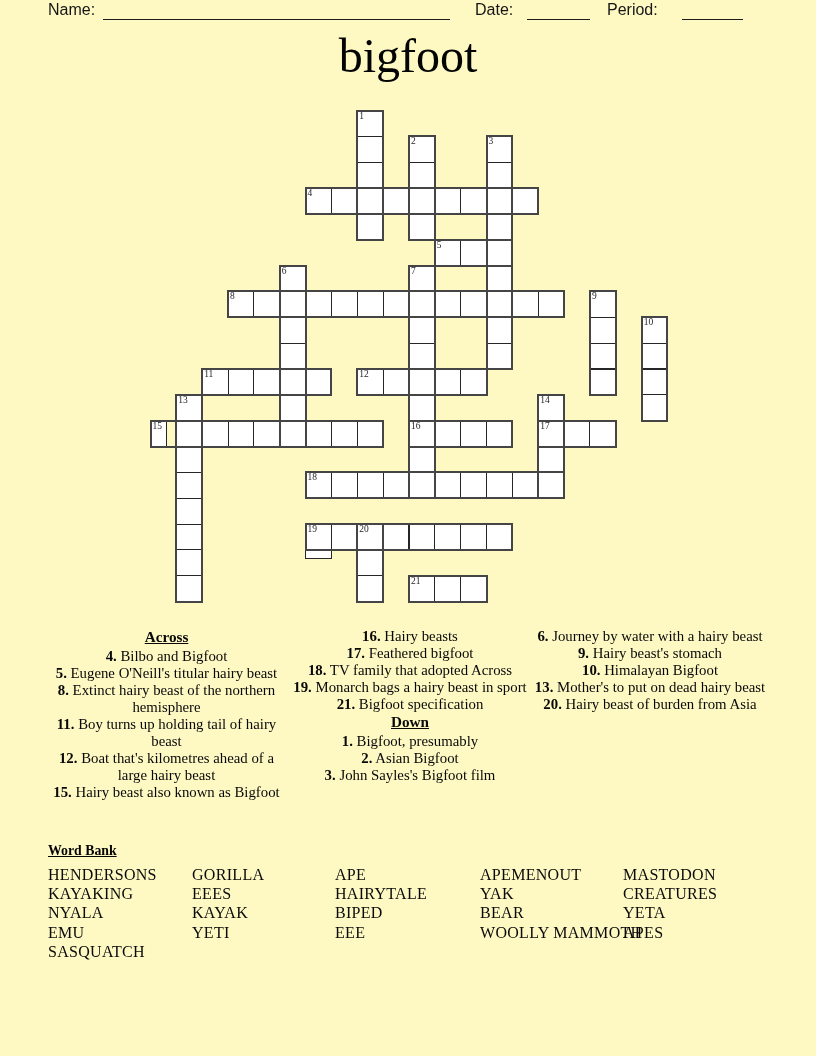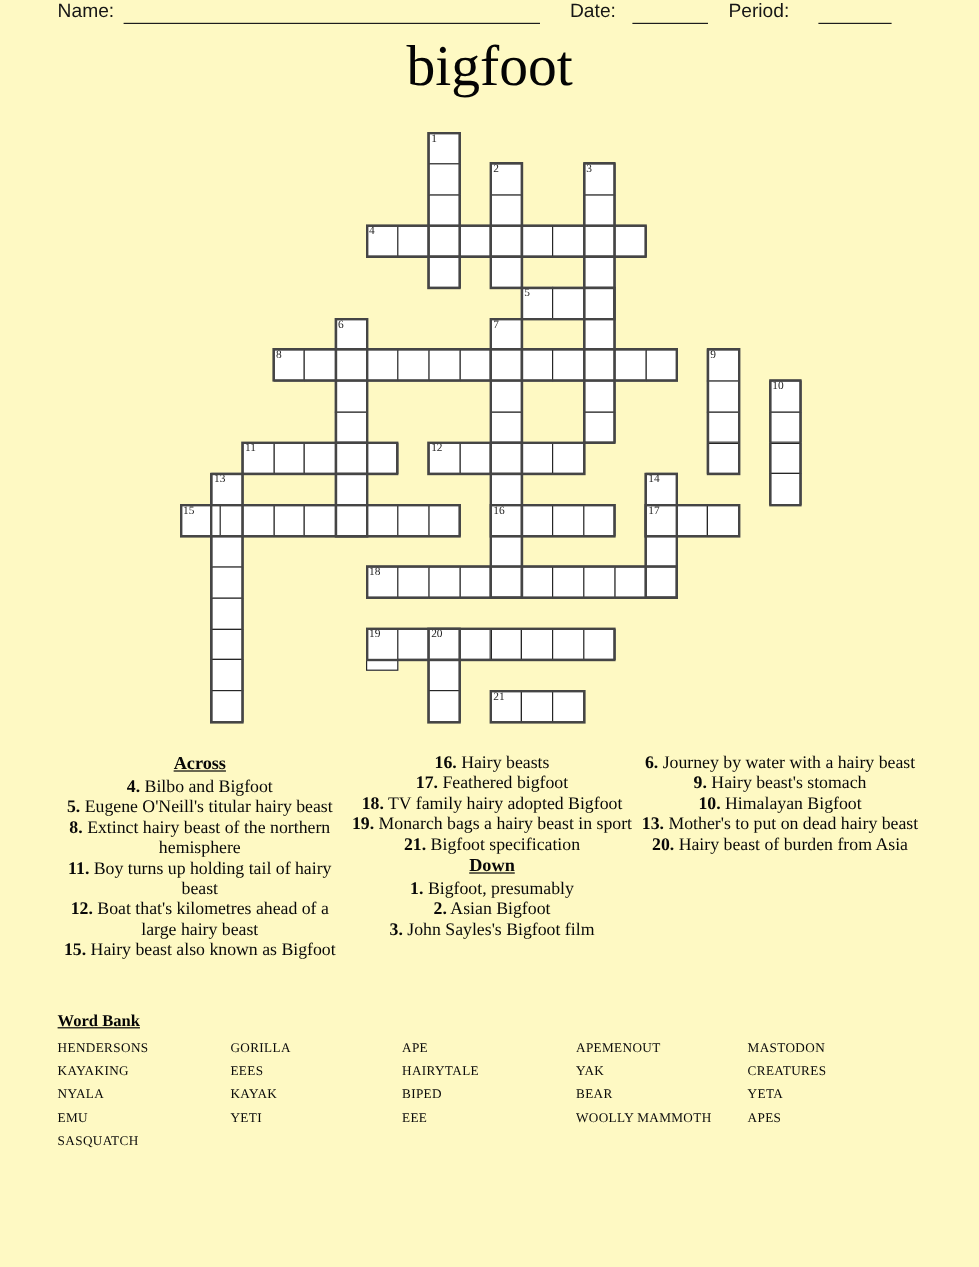--- a/index.html
+++ b/index.html
@@ -44,21 +44,21 @@
   .clue{margin:0;}
   .clue b{font-weight:bold;}
   
   .wordbank{position:absolute;left:48px;top:843px;width:730px;}
   .wb-heading{
     font-weight:bold;text-decoration:underline;font-size:13.8px;
     margin:0 0 6px 0;color:#050505;
   }
   .wb-cols{display:flex;}
   .wb-col{flex:0 0 auto;}
-  .wb-word{font-size:11px;line-height:19.2px;letter-spacing:0.3px;color:#0a0a0a;white-space:nowrap;}
+  .wb-word{font-size:16px;line-height:19.2px;letter-spacing:0.3px;color:#0a0a0a;white-space:nowrap;}
 </style>
 </head>
 <body>
 
 <div class="page">
 
   <div>
     <span class="hdr-label" style="left:48px;">Name:</span>
     <span class="fill-line" style="left:103px;width:347px;"></span>
     <span class="hdr-label" style="left:475px;">Date:</span>
@@ -175,21 +175,21 @@
       <div class="cell" style="left: 25.85px; top: 439.45px; width: 26.85px; height: 26.85px;"></div>
       <div class="cell" style="left: 25.85px; top: 465.3px; width: 26.85px; height: 26.85px;"></div>
       <div class="cell" style="left: 387.75px; top: 284.35px; width: 26.85px; height: 26.85px;">
         <span class="num">14</span>
       </div>
       <div class="cell" style="left: 387.75px; top: 310.2px; width: 26.85px; height: 26.85px;">
         <span class="num">17</span>
       </div>
       <div class="cell" style="left: 387.75px; top: 336.05px; width: 26.85px; height: 26.85px;"></div>
       <div class="cell" style="left: 387.75px; top: 361.9px; width: 26.85px; height: 26.85px;"></div>
-      <div class="cell" style="left: 0px; top: 310.2px; width: 34px; height: 26.85px;">
+      <div class="cell" style="left: 0px; top: 310.2px; width: 17px; height: 26.85px;">
         <span class="num">15</span>
       </div>
       <div class="cell" style="left: 51.7px; top: 310.2px; width: 26.85px; height: 26.85px;"></div>
       <div class="cell" style="left: 77.55px; top: 310.2px; width: 26.85px; height: 26.85px;"></div>
       <div class="cell" style="left: 103.4px; top: 310.2px; width: 26.85px; height: 26.85px;"></div>
       <div class="cell" style="left: 155.1px; top: 310.2px; width: 26.85px; height: 26.85px;"></div>
       <div class="cell" style="left: 180.95px; top: 310.2px; width: 26.85px; height: 26.85px;"></div>
       <div class="cell" style="left: 206.8px; top: 310.2px; width: 26.85px; height: 26.85px;"></div>
       <div class="cell" style="left: 284.35px; top: 310.2px; width: 26.85px; height: 26.85px;"></div>
       <div class="cell" style="left: 310.2px; top: 310.2px; width: 26.85px; height: 26.85px;"></div>
@@ -254,21 +254,21 @@
         <div class="clue"><b>4.</b><span> Bilbo and Bigfoot</span></div>
         <div class="clue"><b>5.</b><span> Eugene O'Neill's titular hairy beast</span></div>
         <div class="clue"><b>8.</b><span> Extinct hairy beast of the northern hemisphere</span></div>
         <div class="clue"><b>11.</b><span> Boy turns up holding tail of hairy beast</span></div>
         <div class="clue"><b>12.</b><span> Boat that's kilometres ahead of a large hairy beast</span></div>
         <div class="clue"><b>15.</b><span> Hairy beast also known as Bigfoot</span></div>
       </div>
       <div class="clue-col" style="left: 289px; width: 242px;">
         <div class="clue"><b>16.</b><span> Hairy beasts</span></div>
         <div class="clue"><b>17.</b><span> Feathered bigfoot</span></div>
-        <div class="clue"><b>18.</b><span> TV family hairy adopted Bigfoot</span></div>
+        <div class="clue"><b>18.</b><span> TV family that adopted Across</span></div>
         <div class="clue"><b>19.</b><span> Monarch bags a hairy beast in sport</span></div>
         <div class="clue"><b>21.</b><span> Bigfoot specification</span></div>
         <div class="clue-heading">Down</div>
         <div class="clue"><b>1.</b><span> Bigfoot, presumably</span></div>
         <div class="clue"><b>2.</b><span> Asian Bigfoot</span></div>
         <div class="clue"><b>3.</b><span> John Sayles's Bigfoot film</span></div>
       </div>
       <div class="clue-col" style="left: 532px; width: 236px;">
         <div class="clue"><b>6.</b><span> Journey by water with a hairy beast</span></div>
         <div class="clue"><b>9.</b><span> Hairy beast's stomach</span></div>

